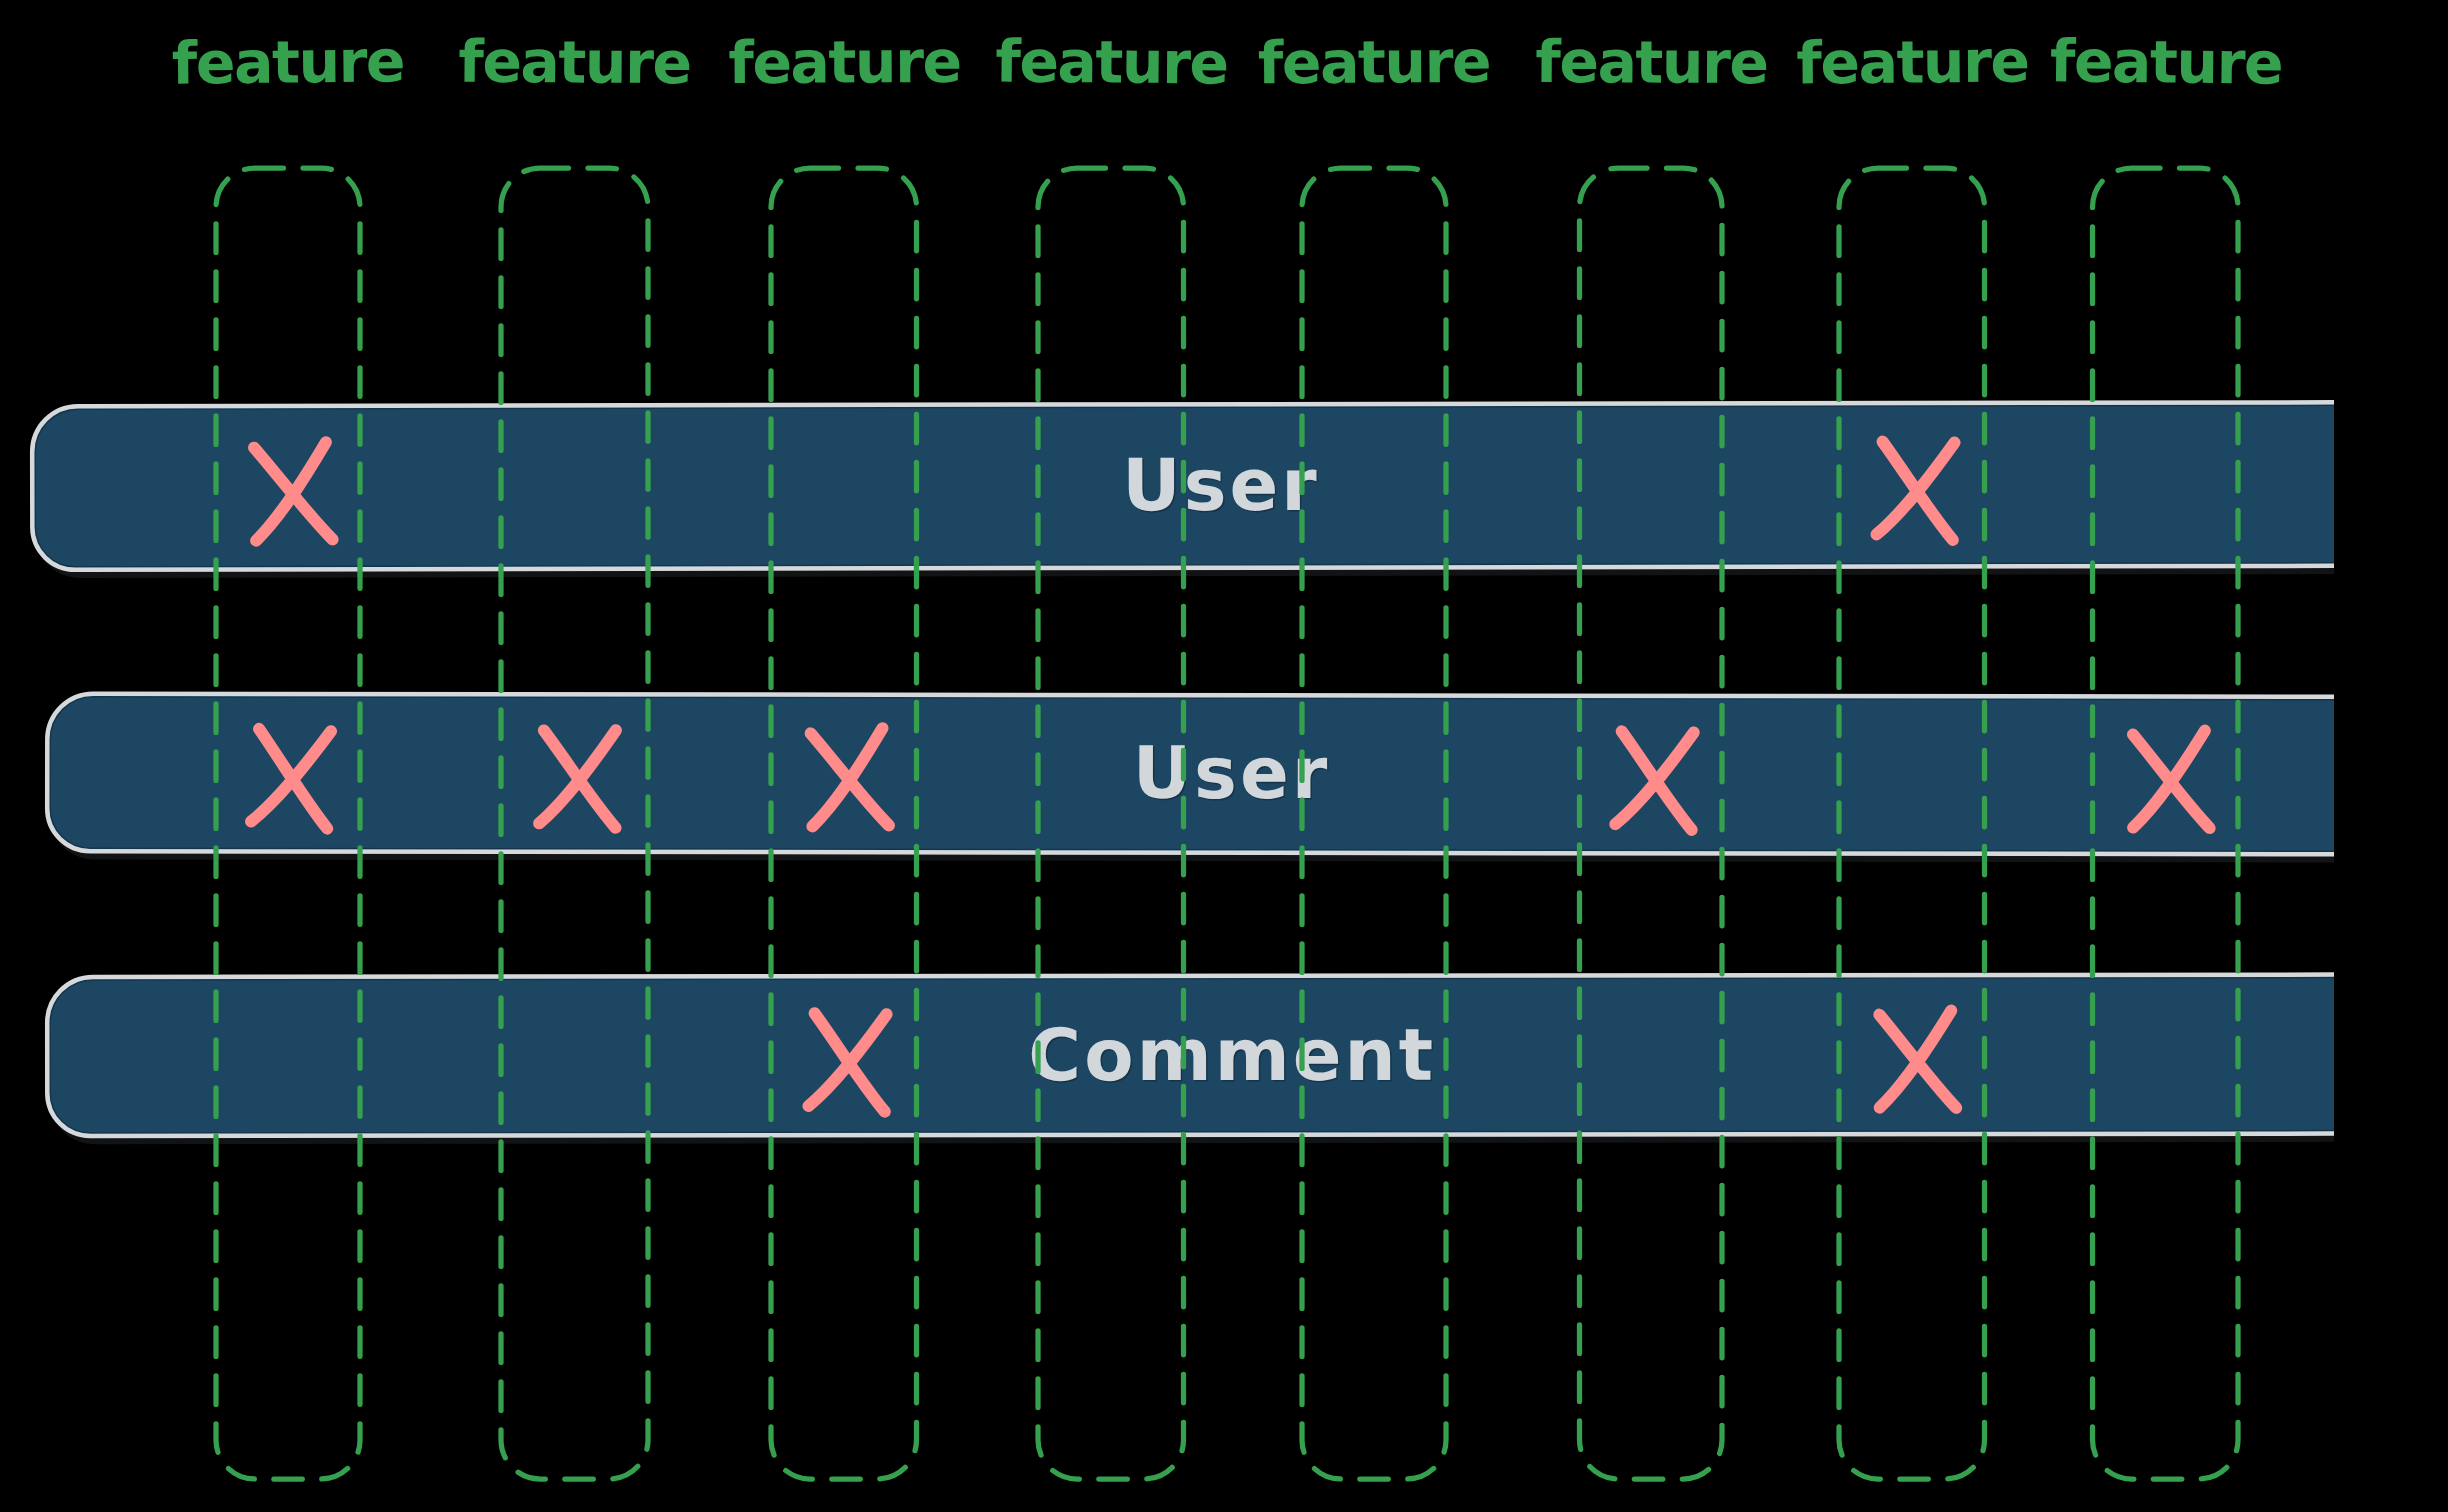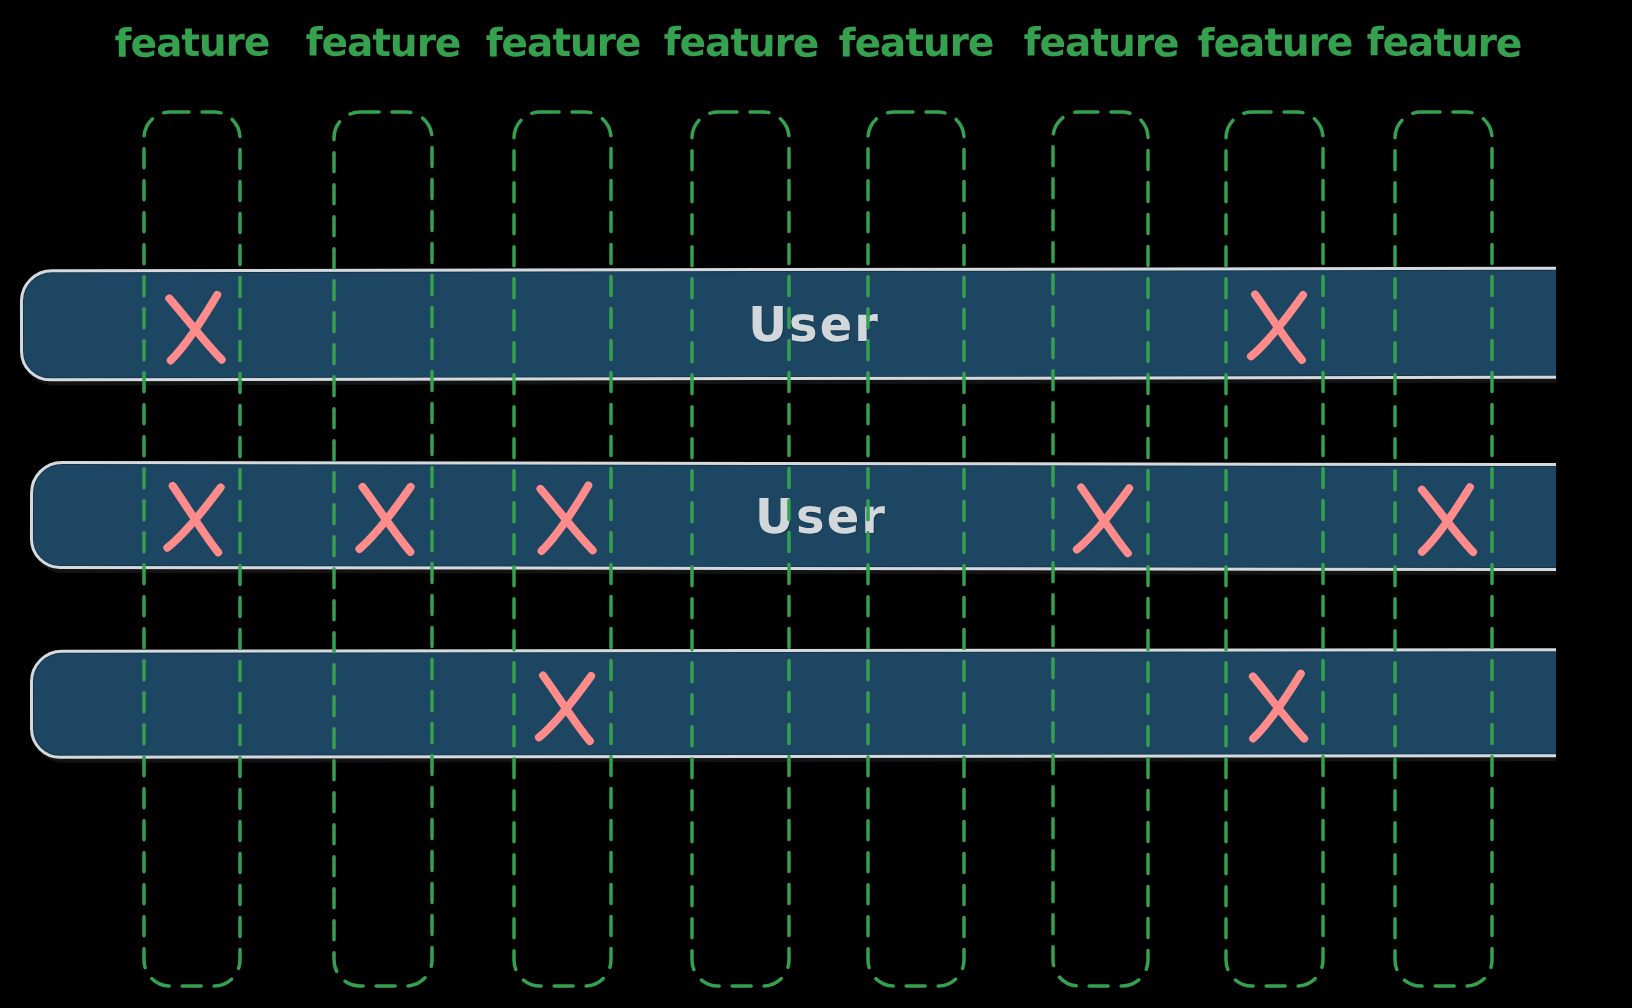--- a/index.html
+++ b/index.html
@@ -149,20 +149,21 @@
   </div>
       <div class="x-mark" style="left: 1376.5px; top: 13px; transform: rotate(-2deg);">
     <svg viewBox="0 0 74 82">
       <path d="M13 10 C 30 32, 46 56, 62 74" fill="none" stroke="var(--coral)" stroke-width="8" stroke-linecap="round"></path>
       <path d="M61 9 C 45 33, 28 57, 11 72" fill="none" stroke="var(--coral)" stroke-width="8" stroke-linecap="round"></path>
       <path d="M17 16 C 33 36, 44 51, 56 65" fill="none" stroke="var(--coral)" stroke-width="4.5" stroke-linecap="round" opacity="0.9"></path>
     </svg>
   </div>
     </div>
     <div class="entity-row" style="left: 30px; top: 649px; width: 1583px; height: 109px; transform: rotate(-0.06deg);">
+      <span class="row-label">Comment</span>
       <div class="x-mark" style="left: 495.5px; top: 13.5px; transform: rotate(2deg);">
     <svg viewBox="0 0 74 82">
       <path d="M13 10 C 30 32, 46 56, 62 74" fill="none" stroke="var(--coral)" stroke-width="8" stroke-linecap="round"></path>
       <path d="M61 9 C 45 33, 28 57, 11 72" fill="none" stroke="var(--coral)" stroke-width="8" stroke-linecap="round"></path>
       <path d="M17 16 C 33 36, 44 51, 56 65" fill="none" stroke="var(--coral)" stroke-width="4.5" stroke-linecap="round" opacity="0.9"></path>
     </svg>
   </div>
       <div class="x-mark" style="left: 1207.5px; top: 13.5px; transform: rotate(-2deg);">
     <svg viewBox="0 0 74 82">
       <path d="M13 10 C 30 32, 46 56, 62 74" fill="none" stroke="var(--coral)" stroke-width="8" stroke-linecap="round"></path>

